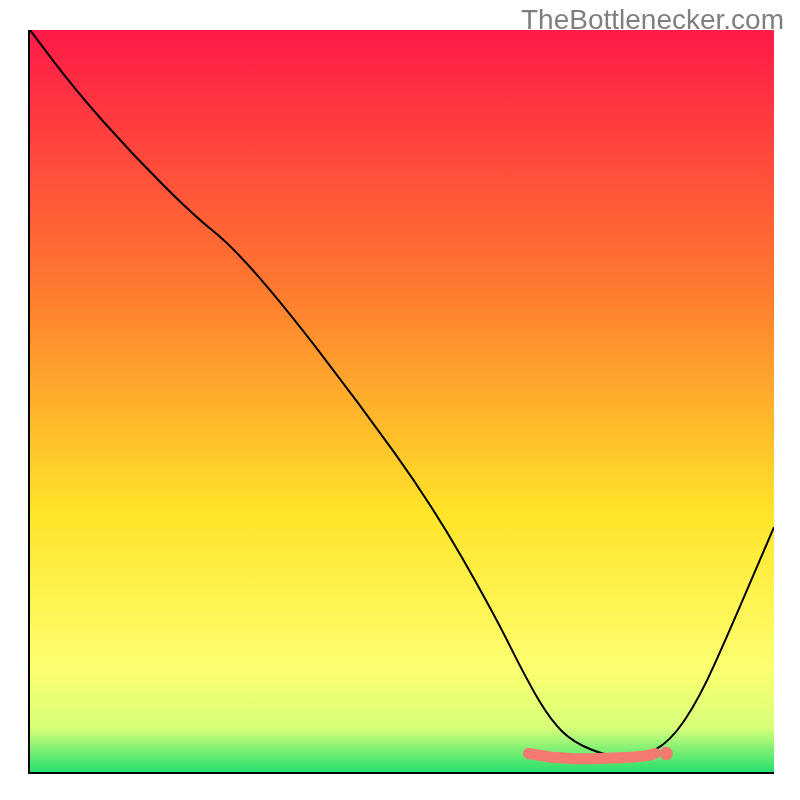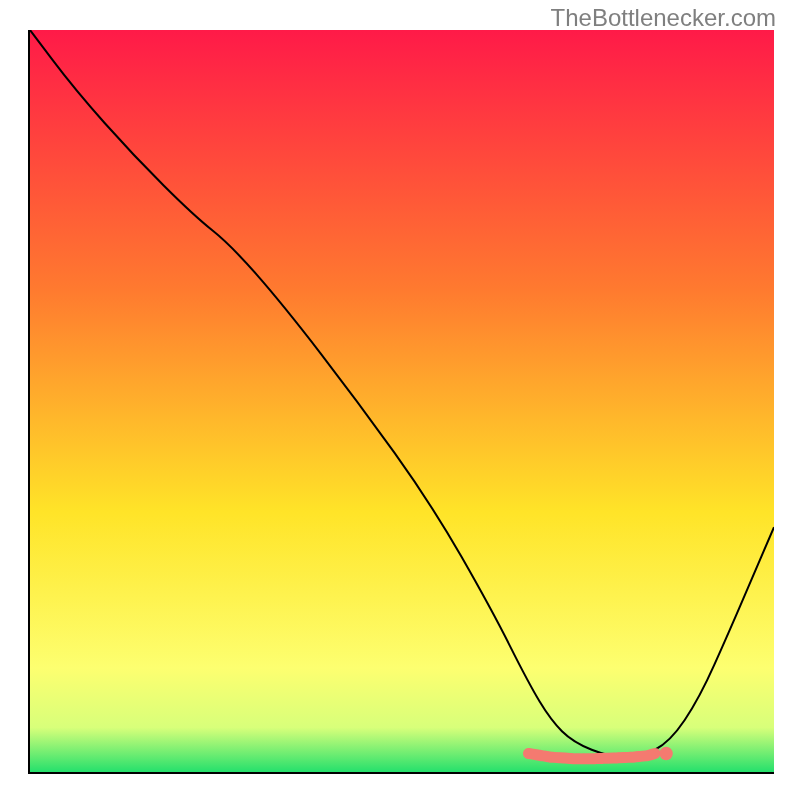--- a/index.html
+++ b/index.html
@@ -8,22 +8,22 @@
     width: 800px;
     height: 800px;
     background: #fff;
     font-family: Arial, Helvetica, sans-serif;
     position: relative;
     overflow: hidden;
   }
   .attribution {
     position: absolute;
     top: 4px;
-    right: 24px;
-    font-size: 24px;
+    right: 16px;
+    font-size: 28px;
     color: #7f7f7f;
     font-weight: 500;
   }
   .plot-holder {
     position: absolute;
     left: 28px;
     top: 30px;
     width: 746px;
     height: 744px;
     border: 2px solid #000;

